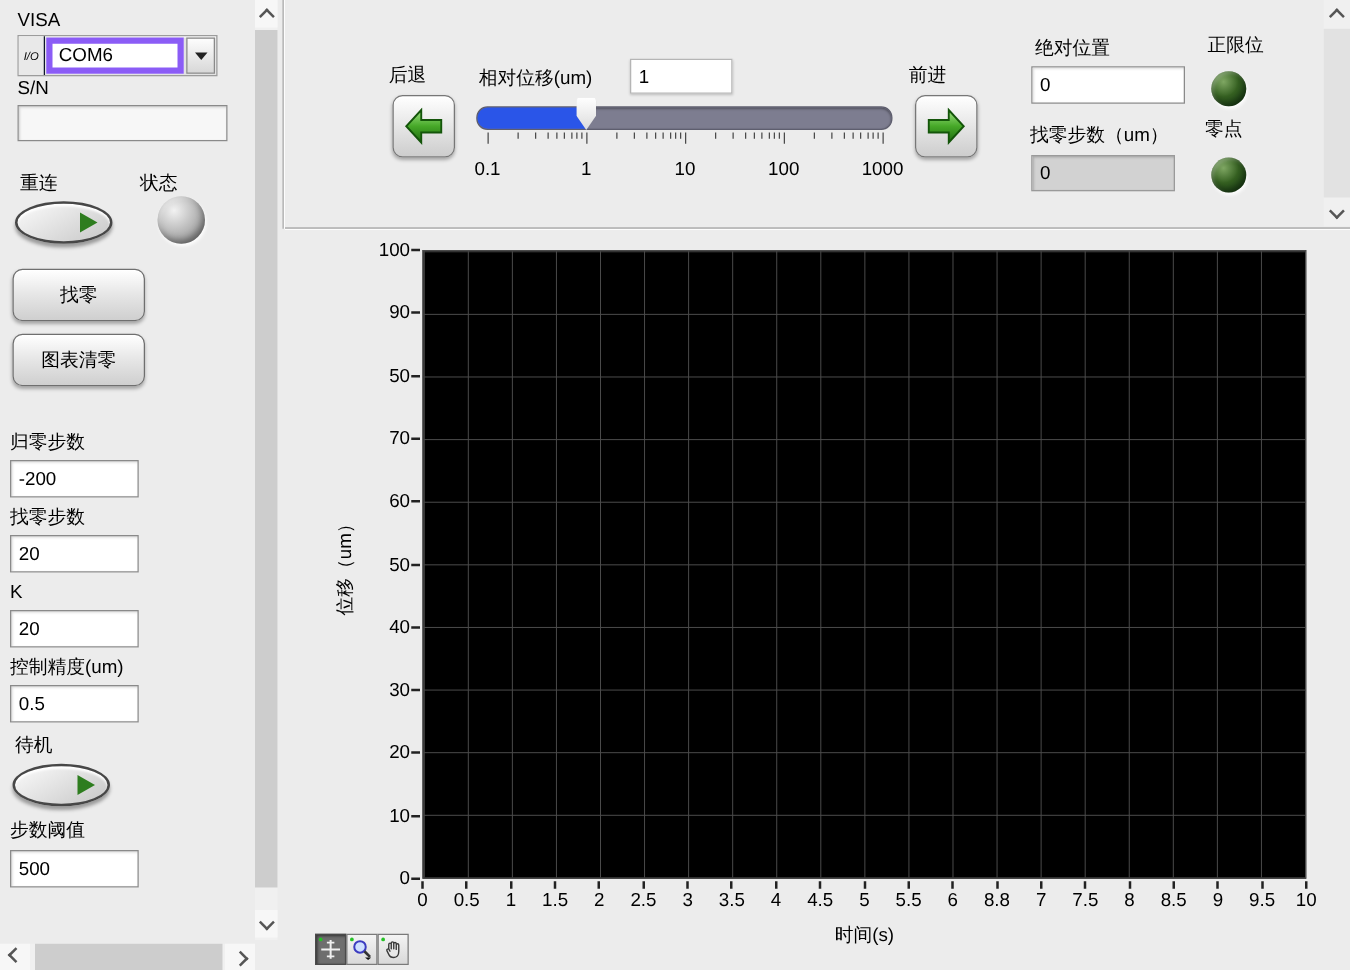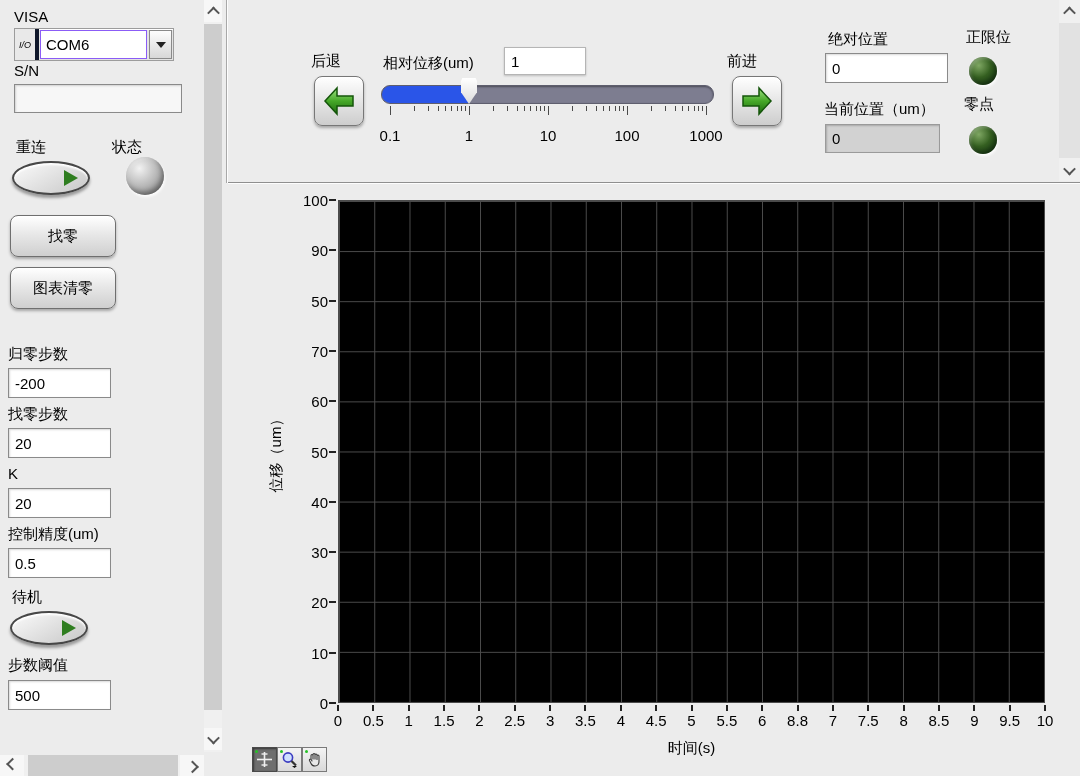--- a/index.html
+++ b/index.html
@@ -58,22 +58,22 @@
   .chev.right{transform:rotate(135deg) translate(1px,-1px);}
 
   
   .etch-h{position:absolute;height:0;border-top:1px solid #8f8f8f;border-bottom:1px solid #fdfdfd;}
   .etch-v{position:absolute;width:0;border-left:1px solid #a8a8a8;border-right:1px solid #fdfdfd;}
 
   
   .combo{position:absolute;left:14px;top:28px;width:158px;height:31px;
     border:1px solid #9c9c9c;background:#e3e3e3;box-shadow:inset 0 1px 0 #fff;display:flex;}
   .combo .io{width:20px;display:flex;align-items:center;justify-content:center;
-    font-size:9px;font-style:italic;border-right:4px solid #0f172a;background:#e9e9e9;}
-  .combo .txt{flex:1;background:#fff;border:1px solid #8b5cf6;margin:1px;
+    font-size:9px;font-style:italic;border-right:1px solid #0f172a;background:#e9e9e9;}
+  .combo .txt{flex:1;background:#fff;border:5px solid #8b5cf6;margin:1px;
     display:flex;align-items:center;padding-left:5px;}
   .combo .drop{width:21px;margin:1px;border:1px solid #8a8a8a;
     background:linear-gradient(#fdfdfd,#d8d8d8);display:flex;align-items:center;justify-content:center;cursor:pointer;}
   .combo .drop .dtri{width:0;height:0;border-left:5px solid transparent;border-right:5px solid transparent;border-top:6px solid #222;}
 
   
   .arrowbtn{
     position:absolute;width:48px;height:48px;border:1px solid #777;border-radius:8px;
     background:linear-gradient(#ffffff,#e6e6e6 50%,#cdcdcd);
     box-shadow:0 2px 3px rgba(0,0,0,.3), inset 0 1px 0 #fff;
@@ -272,21 +272,21 @@
             <stop offset="1" stop-color="#1e6b10"></stop>
       </linearGradient>
         </defs>
       <path d="M19 2 L31 15 L19 28 L19 20 L3 20 L3 10 L19 10 Z" fill="url(#gR)" stroke="#14550a" stroke-width="1.5"></path>
     </svg>
   </div>
 
   <div class="lbl" style="left:828px;top:30px;">绝对位置</div>
   <input class="field" style="left: 825px; top: 53px; width: 109px; height: 28px;" value="0">
 
-  <div class="lbl" style="left:824px;top:100px;">当前位置（um）</div>
+  <div class="lbl" style="left:824px;top:100px;">找零步数（um）</div>
   <div class="indicator" style="left:825px;top:124px;width:101px;height:27px;">0</div>
 
   <div class="lbl" style="left:966px;top:28px;">正限位</div>
   <div class="led green" style="left:969px;top:57px;width:28px;height:28px;"></div>
 
   <div class="lbl" style="left:964px;top:95px;">零点</div>
   <div class="led green" style="left:969px;top:126px;width:28px;height:28px;"></div>
 
   <div class="sb-track" style="left:1059px;top:0;width:21px;height:181px;"></div>
   <div class="sb-btn" style="left:1059px;top:0;width:21px;height:22px;background:#f0f0f0;">

